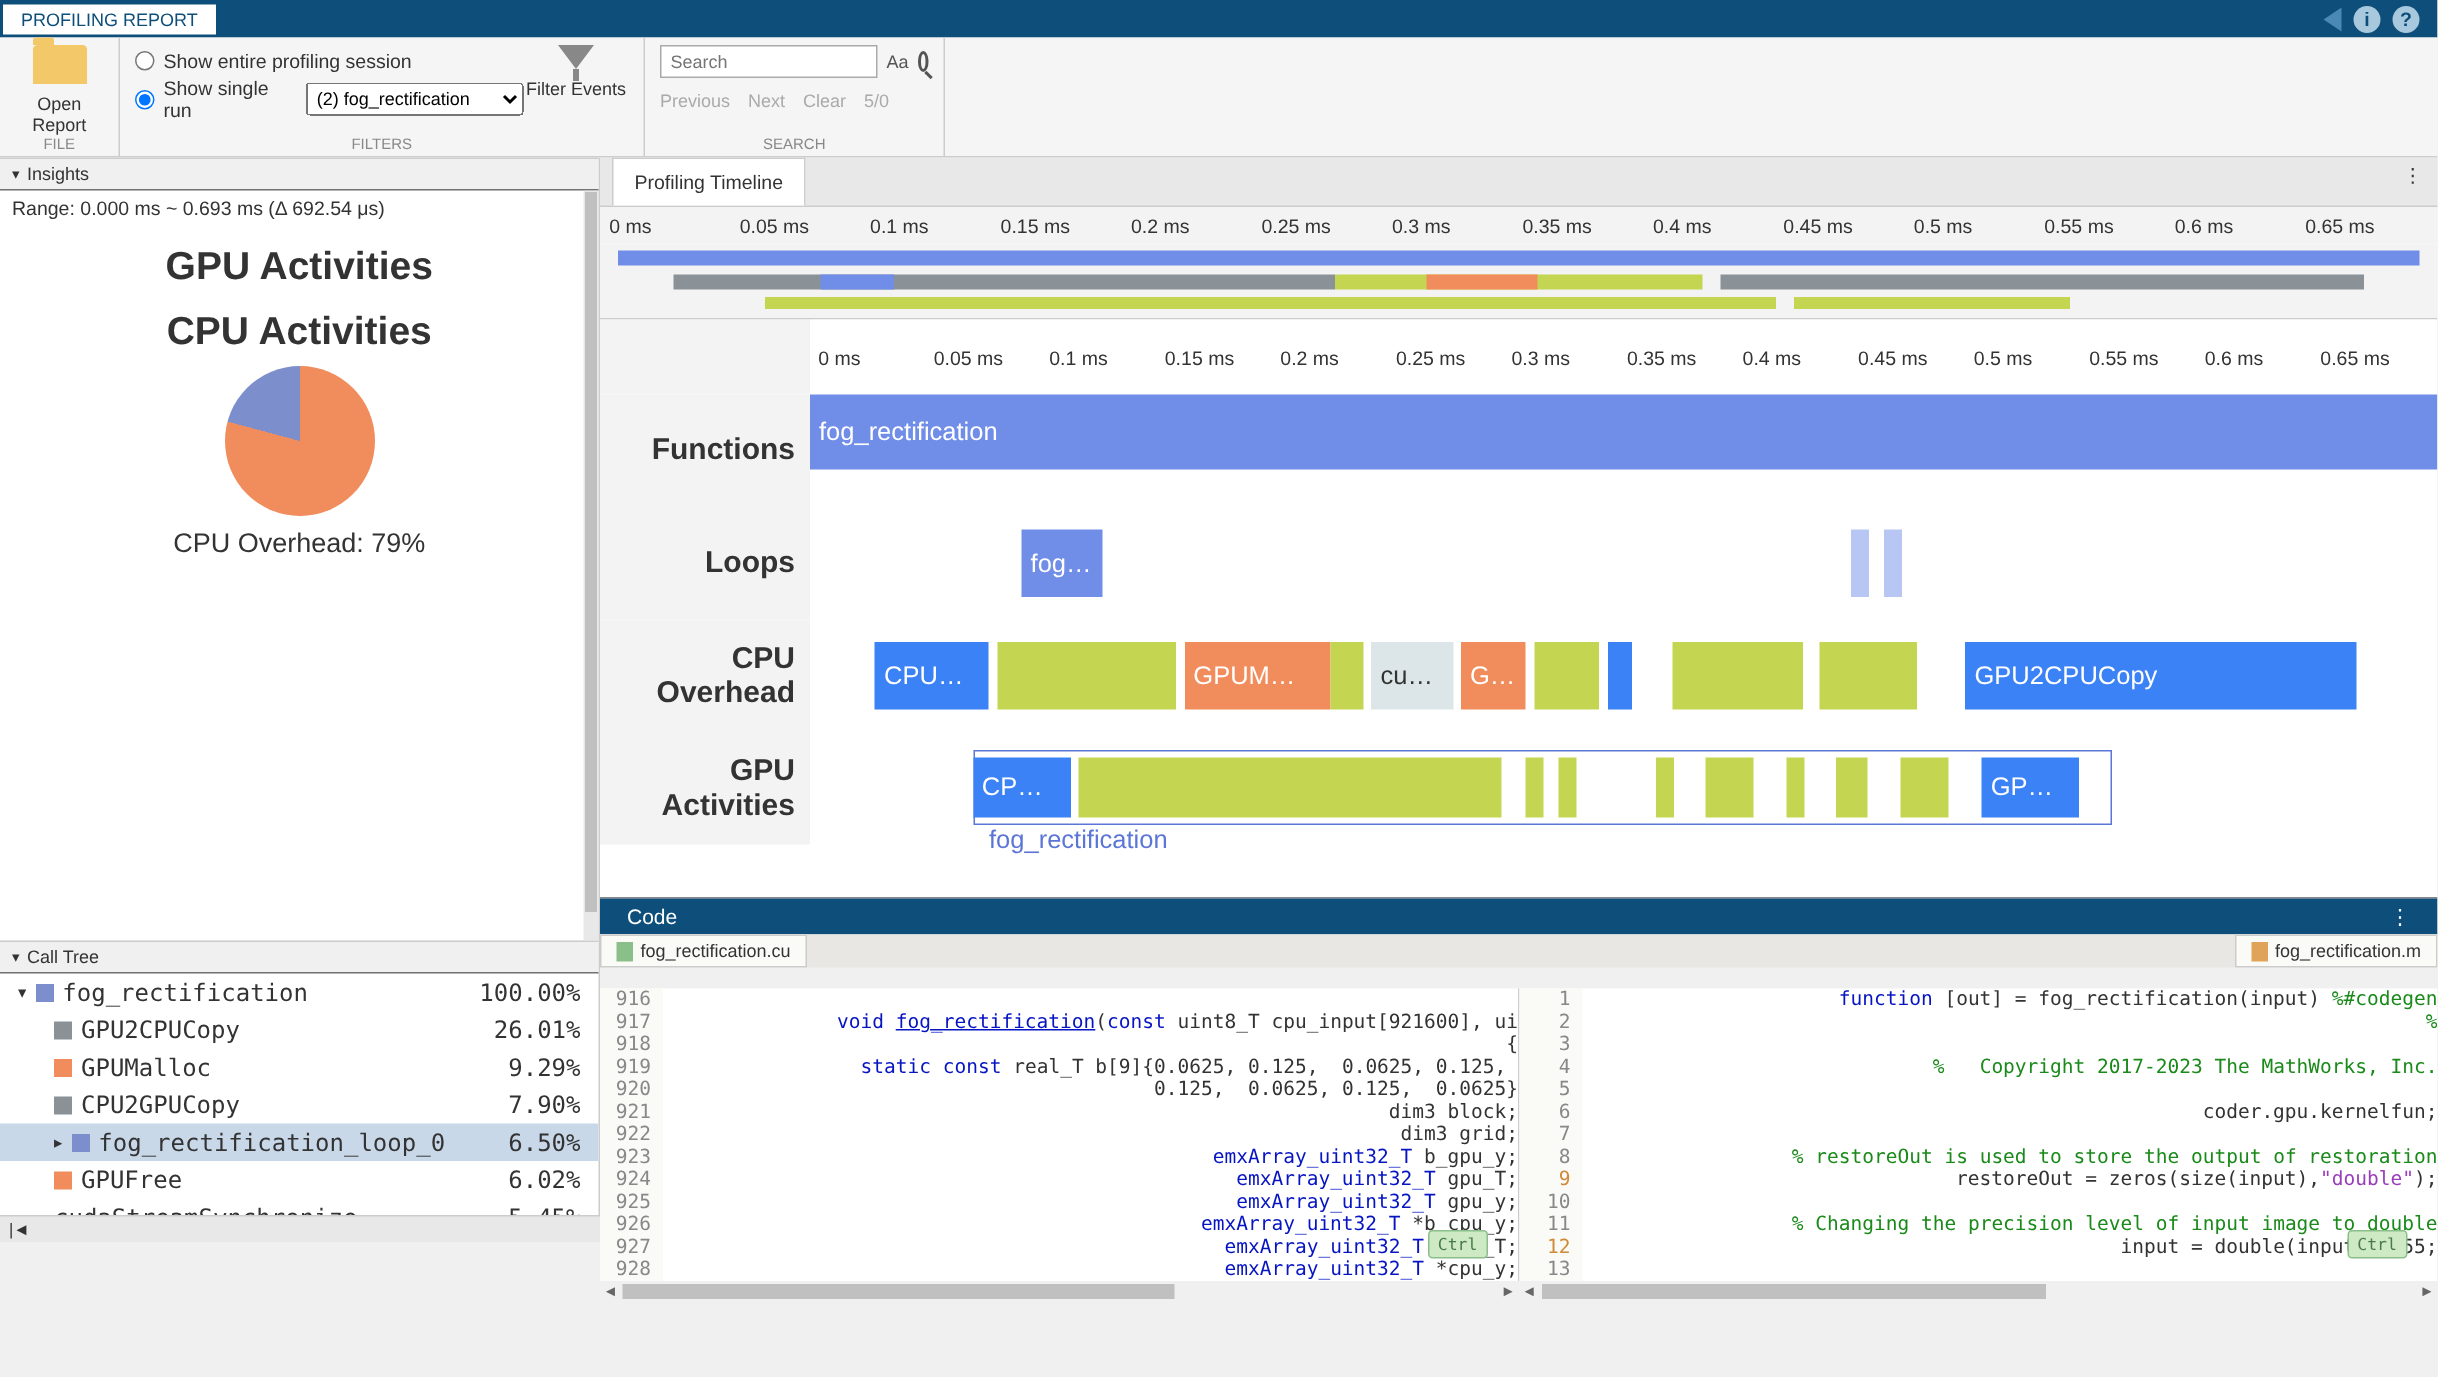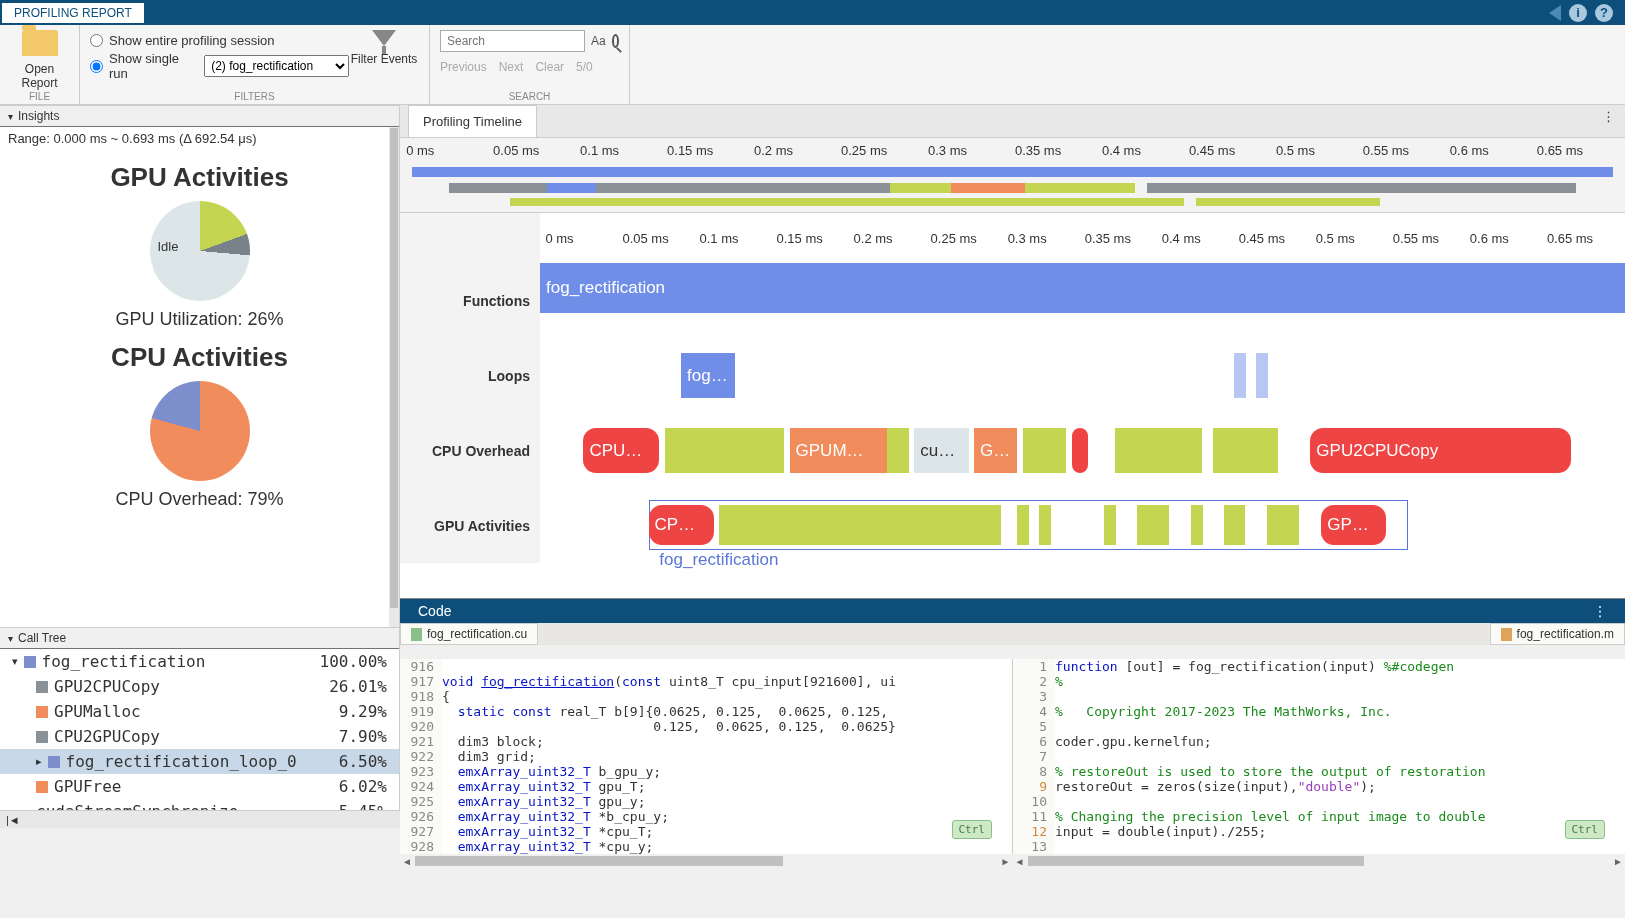--- a/index.html
+++ b/index.html
@@ -72,25 +72,25 @@
 .timeline-container { flex: 0 0 460px; background: #fff; position: relative; overflow: hidden; }
 
 
 .axis-row { display: flex; height: 20px; align-items: center; position: relative; background: #f3f3f3; }
 .tick { position: absolute; font-size: 13px; }
 .mini-timeline { height: 50px; background: #f3f3f3; position: relative; border-bottom: 1px solid #ccc; }
 .mini-bar { position: absolute; height: 10px; }
 
 .main-timeline { position: relative; }
 .track-row { display: flex; align-items: center; }
-.track-label { width: 140px; text-align: right; padding-right: 10px; font-weight: bold; font-size: 14px; background: #f3f3f3; height: 75px; display:flex; align-items:center; justify-content:flex-end;}
+.track-label { width: 140px; text-align: right; padding-right: 10px; font-weight: bold; font-size: 20px; background: #f3f3f3; height: 75px; display:flex; align-items:center; justify-content:flex-end;}
 .track-content { flex: 1; height: 75px; position: relative; background: #fff; }
 .event { position: absolute; height: 45px; top: 15px; display: flex; align-items: center; padding: 0 6px; font-size: 17px; color: #333; overflow: hidden; white-space: nowrap; }
 .ev-blue { background: #708ee8; color: #fff; }
-.ev-gray { background: #ef4444; color: #fff; border-radius: 13px; }
+.ev-gray { background: #3b82f6; color: #fff; }
 .ev-orange { background: #f18c5c; color: #fff; }
 .ev-lightgray { background: #dce6e8; }
 .ev-green { background: #c4d651; }
 .ev-small { height: 40px; top: 17px; }
 .fn-label { position: absolute; color: #5b76d6; font-size: 17px; }
 
 
 .code-panel { flex: 1; display: flex; flex-direction: column; border-top: 1px solid #888; }
 .code-title-bar { background: #0d4f7a; color: #fff; padding: 4px 18px; font-size: 14px; display: flex; }
 .code-title-bar .menu { margin-left: auto; }
@@ -99,21 +99,21 @@
 .code-tab { background: #fafaf7; padding: 3px 10px; border: 1px solid #ccc; display: flex; align-items: center; gap: 5px; }
 .code-tab.right { margin-left: auto; }
 .file-icon { width: 11px; height: 13px; background: #8abf8a; display: inline-block; }
 .file-icon.orange { background: #e0a35a; }
 .code-split { display: flex; flex: 1; }
 .code-pane { flex: 1; background: #fff; font-family: monospace; font-size: 13px; overflow: hidden; position: relative; }
 .code-pane.left { border-right: 1px solid #ccc; }
 .code-line { display: flex; white-space: pre; }
 .gutter { width: 42px; text-align: right; padding-right: 8px; color: #888; background: #fafaf7; }
 .gutter.orange { color: #d08a3a; }
-.code-text { flex: 1; overflow: hidden; }
+.code-text { flex: 1; overflow: hidden; text-align: right; }
 .kw { color: #0614c2; }
 .type { color: #0614c2; }
 .fn { color: #0614c2; text-decoration: underline; }
 .str { color: #9a3dbd; }
 .cmt { color: #1a8a1a; }
 .ctrl-badge { position: absolute; bottom: 15px; right: 20px; background: #cdeac5; color: #4a7a4a; padding: 2px 6px; font-size: 11px; border: 1px solid #8abf8a; border-radius: 3px; }
 .scrollbar-h { height: 14px; background: #f0f0f0; position: relative; }
 .sb-track { position: absolute; height: 10px; top: 2px; background: #c0c0c0; }
 .sb-arrow { position: absolute; top: 2px; width: 10px; height: 10px; color: #666; font-size: 10px; text-align: center;}
 
@@ -176,26 +176,20 @@
   </div>
 </div>
 
 <div class="main">
 
   <div class="left-panel">
     <div class="panel-header">Insights</div>
     <div class="insights">
       <div class="range-text">Range: 0.000 ms ~ 0.693 ms (Δ 692.54 μs)</div>
       <div class="activity-title">GPU Activities</div>
-      <div class="pie-container">
-        <div class="pie-chart pie-gpu">
-          <span class="idle-label">Idle</span>
-        </div>
-        <div class="util-text">GPU Utilization: 26%</div>
-      </div>
       <div class="activity-title">CPU Activities</div>
       <div class="pie-container">
         <div class="pie-chart pie-cpu"></div>
         <div class="util-text">CPU Overhead: 79%</div>
       </div>
       <div class="scroll-indicator">
           <div class="scroll-thumb"></div>
         </div>
     </div>
     <div class="panel-header">Call Tree</div>

